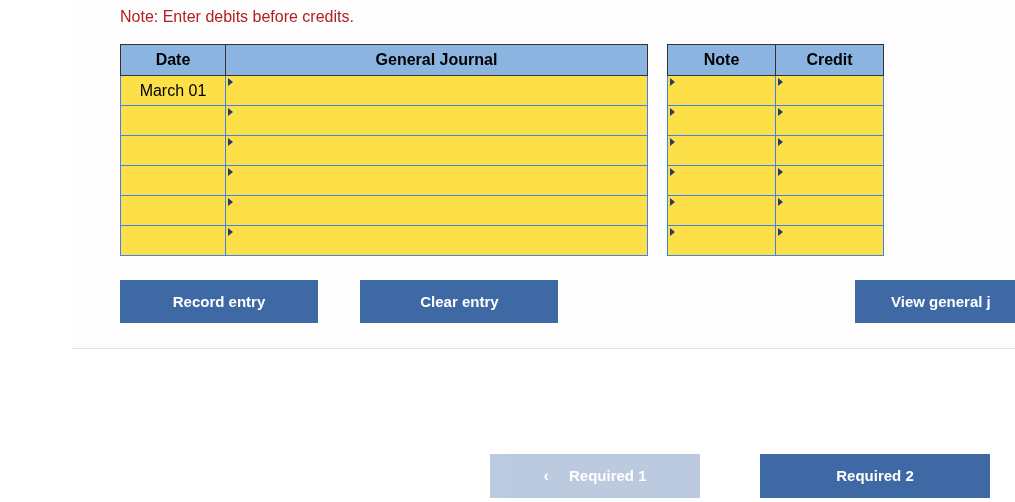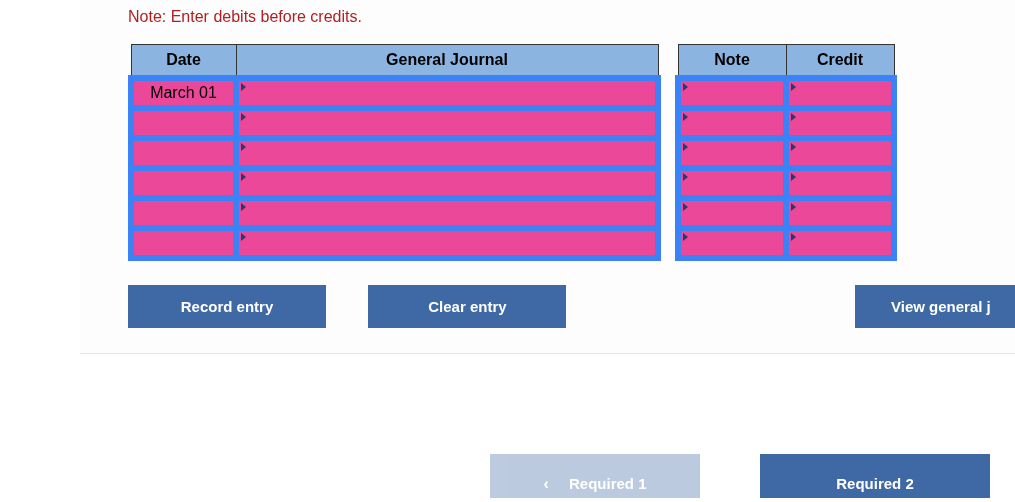--- a/index.html
+++ b/index.html
@@ -8,21 +8,21 @@
     padding: 0;
     font-family: Arial, Helvetica, sans-serif;
     background: #fff;
     width: 1015px;
     height: 502px;
     overflow: hidden;
     position: relative;
   }
   .panel {
     position: absolute;
-    left: 80px;
+    left: 72px;
     top: 0;
     right: 0;
     padding: 0 10px 25px 10px;
     background: #fdfdfd;
     border-bottom: 1px solid #e5e5e5;
   }
   .note {
     color: #b02020;
     font-size: 16px;
     padding: 8px 38px 18px 38px;
@@ -34,22 +34,22 @@
   }
   .journal-table th {
     background: #8bb4e0;
     border: 1px solid #333;
     font-weight: bold;
     text-align: center;
     padding: 6px 0;
     color: #000000;
   }
   .journal-table td {
-    border: 6px solid #3b82f6;
-    background: #ec4899;
+    border: 1px solid #3b82f6;
+    background: #fde047;
     height: 30px;
     padding: 0;
     position: relative;
     text-align: center;
     font-size: 16px;
   }
   .col-date { width: 105px; }
   .col-journal { width: 422px; }
   .col-debit { width: 108px; }
   .col-credit { width: 108px; }
@@ -92,21 +92,21 @@
   .nav-btn {
     position: absolute;
     bottom: 4px;
     height: 44px;
     line-height: 44px;
     color: #fff;
     font-weight: bold;
     font-size: 15px;
     text-align: center;
     cursor: pointer;
-    padding: 8px 24px;
+    padding: 0 24px;
   }
   .nav-prev {
     left: 490px;
     background: #3f69a5;
     opacity: 0.35;
     width: 210px;
   }
   .nav-prev .chev {
     display: inline-block;
     margin-right: 16px;

